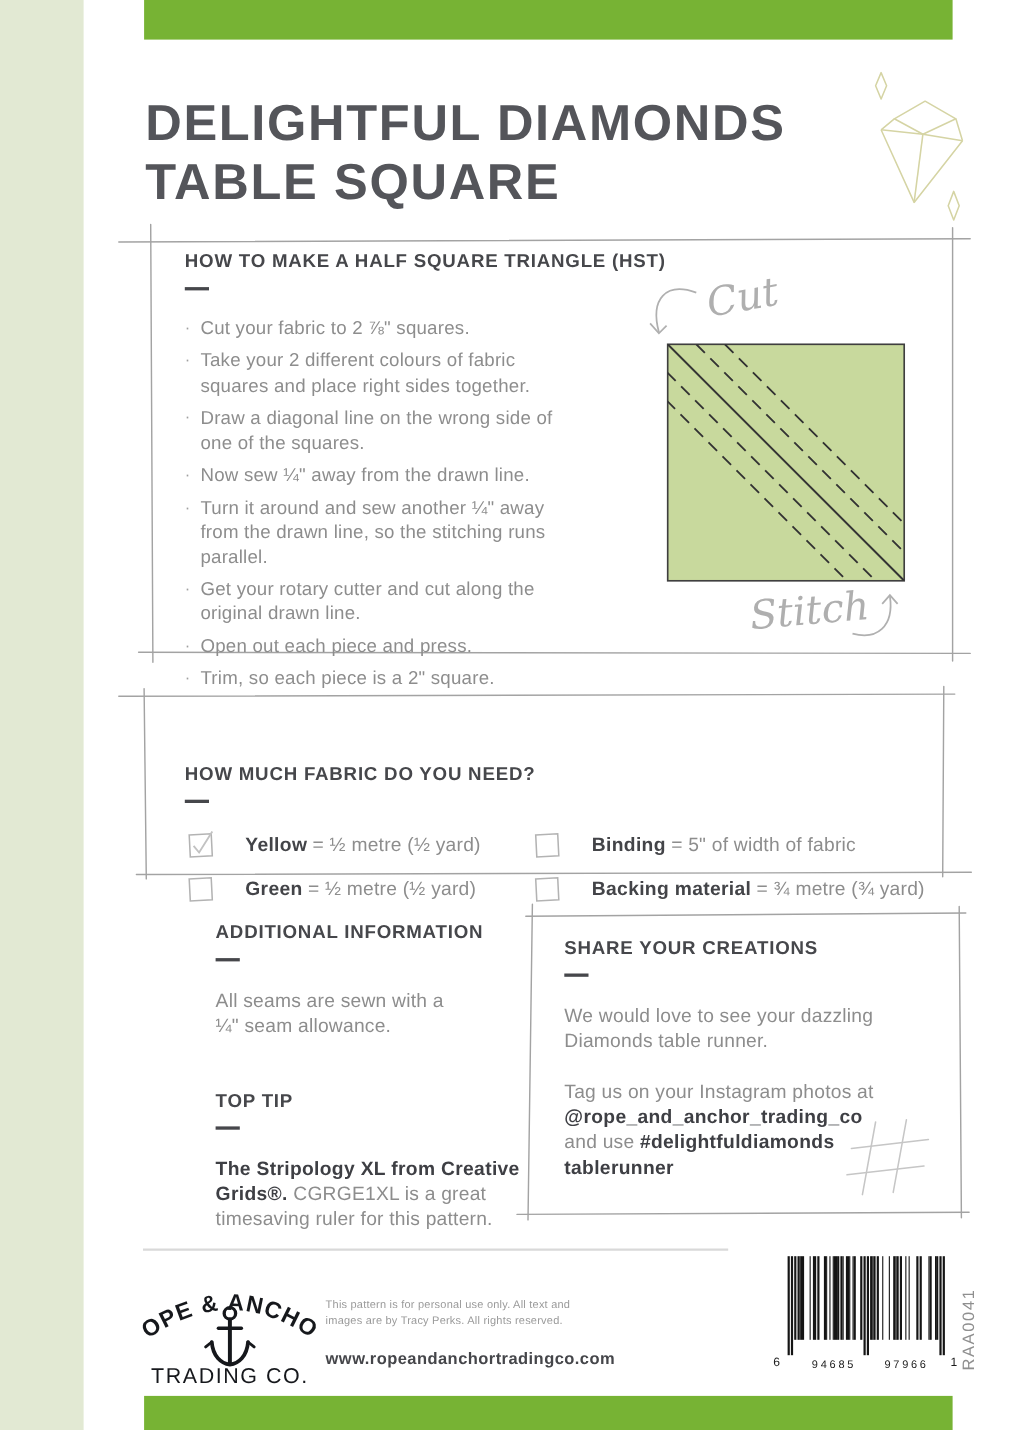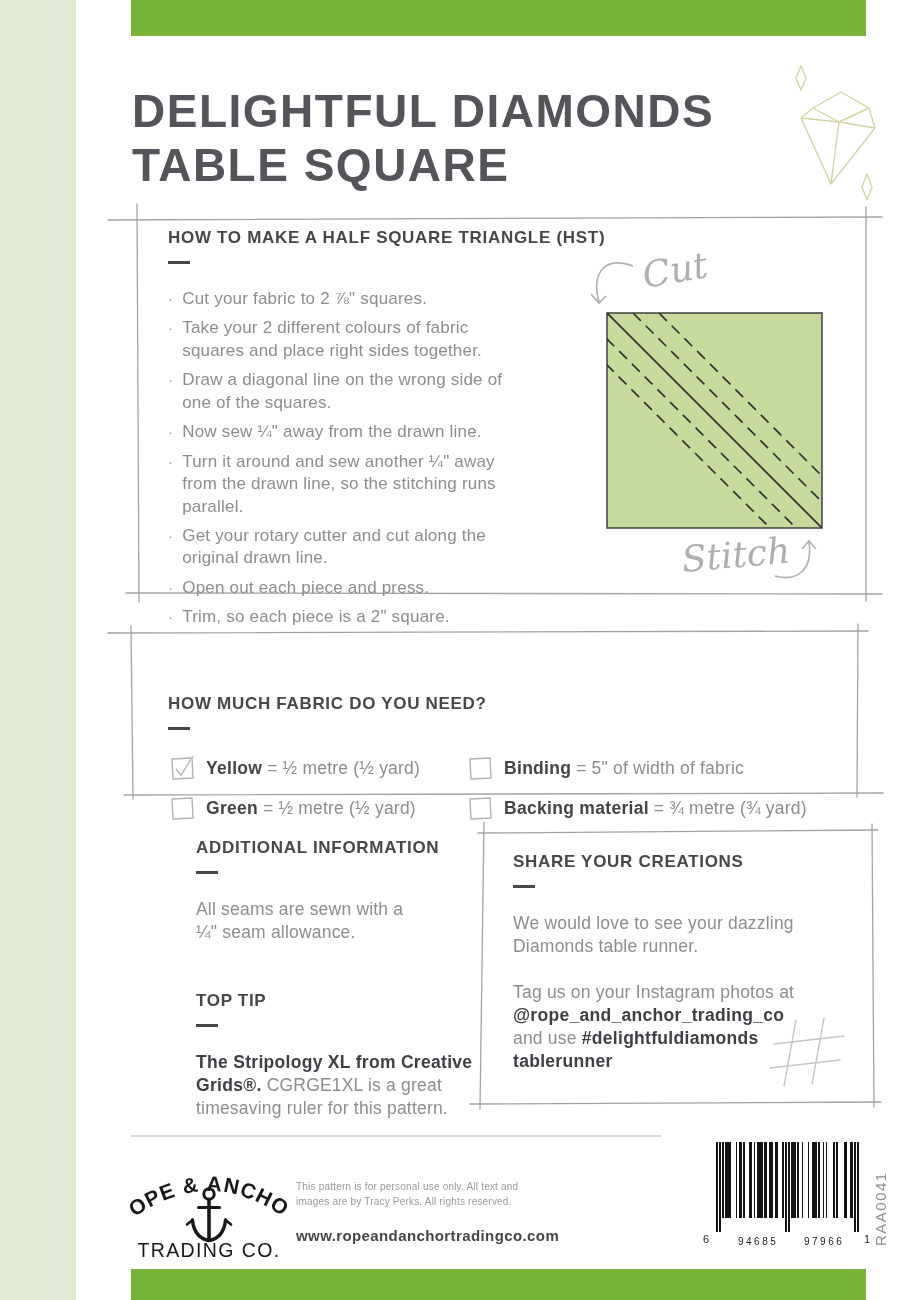--- a/index.html
+++ b/index.html
@@ -27,21 +27,21 @@
   .hst li { display:flex; gap:9px; width:365px; margin-bottom:7px;
     color:var(--body); font-size:17px; line-height:1.32; letter-spacing:0.2px; }
   .hst .dot { color:#9f9f9f; flex:0 0 auto; font-size:15px; line-height:1.45; }
 
   .diagram { position:absolute; left:575px; top:240px; }
   .script-label { font-family:"DejaVu Serif", serif; font-style:italic; fill:#afafaf; }
 
   .fabric { position:absolute; left:168px; top:650px;margin-top:44px; }
   .fabric-grid { display:grid; grid-template-rows:repeat(2,auto); grid-auto-flow:column;
     column-gap:46px; row-gap:12px; margin-top:2px; }
-  .fabric-item { display:flex; align-items:center; gap:10px; font-size:17.5px; white-space:nowrap; }
+  .fabric-item { display:flex; align-items:center; gap:27px; font-size:17.5px; white-space:nowrap; }
   .fl { font-weight:bold; color:#434448; letter-spacing:0.3px; }
   .fv { color:var(--body); letter-spacing:0.2px; }
 
   .gray  { color:var(--body); }
   .bold-dark { font-weight:bold; color:#3e3f44; letter-spacing:0.3px; }
   .pre { white-space:pre-line; }
 
   .leftcol { position:absolute; left:148px; top:838px; width:316px;margin-left:48px; }
   .leftcol p { margin:0; font-size:17.5px; line-height:1.33; letter-spacing:0.2px; }
   .block-gap { height:46px; }

